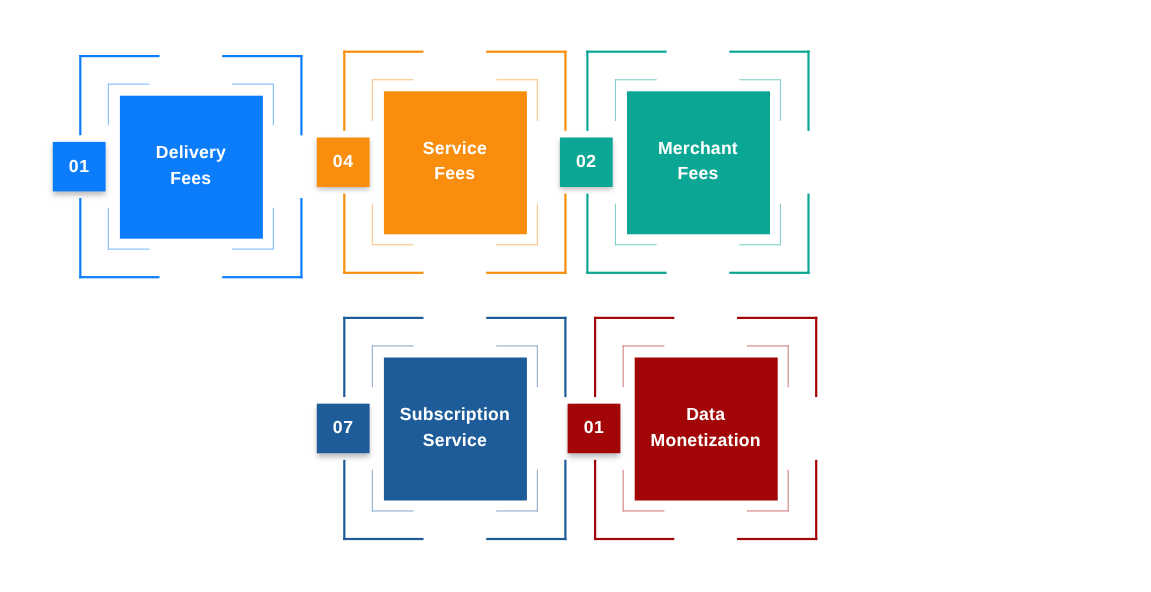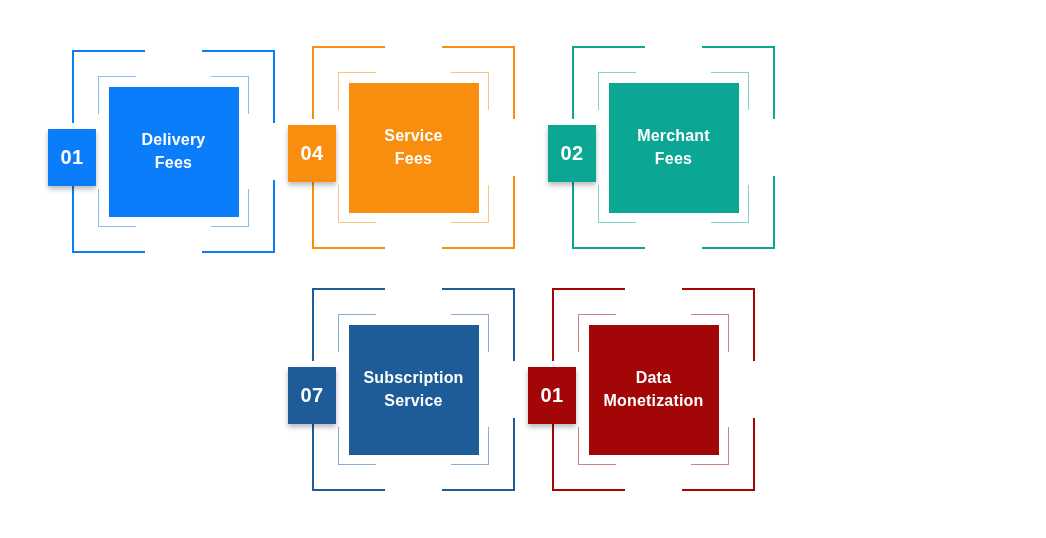--- a/index.html
+++ b/index.html
@@ -63,27 +63,27 @@
     letter-spacing: 0.2px;
     text-align: center;
     white-space: pre-line;
   }
   
   .badge {
     position: absolute;
     left: -24px;
     top: 79px;
     width: 48px;
-    height: 57px;
+    height: 45px;
     background: var(--c);
     color: #ffffff;
     display: flex;
     align-items: center;
     justify-content: center;
-    font-size: 20px;
+    font-size: 16px;
     font-weight: 700;
     letter-spacing: 0.5px;
     box-shadow: 0 3px 5px rgba(0, 0, 0, 0.28);
   }
 </style>
 </head>
 <body>
 
 <div class="canvas">
 
@@ -112,21 +112,21 @@
     <div class="ic tr"></div>
     <div class="ic bl"></div>
     <div class="ic br"></div>
     <div class="card">
       <span class="label">Service
 Fees</span>
     </div>
     <div class="badge">04</div>
   </div>
 
-  <div class="item" style="left: 572px; top: 46px; --c: #0BA694;">
+  <div class="item" style="left: 533px; top: 46px; --c: #0BA694;">
     <div class="oc tl"></div>
     <div class="oc tr"></div>
     <div class="oc bl"></div>
     <div class="oc br"></div>
     <div class="ic tl"></div>
     <div class="ic tr"></div>
     <div class="ic bl"></div>
     <div class="ic br"></div>
     <div class="card">
       <span class="label">Merchant
@@ -145,21 +145,21 @@
     <div class="ic tr"></div>
     <div class="ic bl"></div>
     <div class="ic br"></div>
     <div class="card">
       <span class="label">Subscription
 Service</span>
     </div>
     <div class="badge">07</div>
   </div>
 
-  <div class="item" style="left: 552px; top: 288px; --c: #A20606;">
+  <div class="item" style="left: 540px; top: 288px; --c: #A20606;">
     <div class="oc tl"></div>
     <div class="oc tr"></div>
     <div class="oc bl"></div>
     <div class="oc br"></div>
     <div class="ic tl"></div>
     <div class="ic tr"></div>
     <div class="ic bl"></div>
     <div class="ic br"></div>
     <div class="card">
       <span class="label">Data

